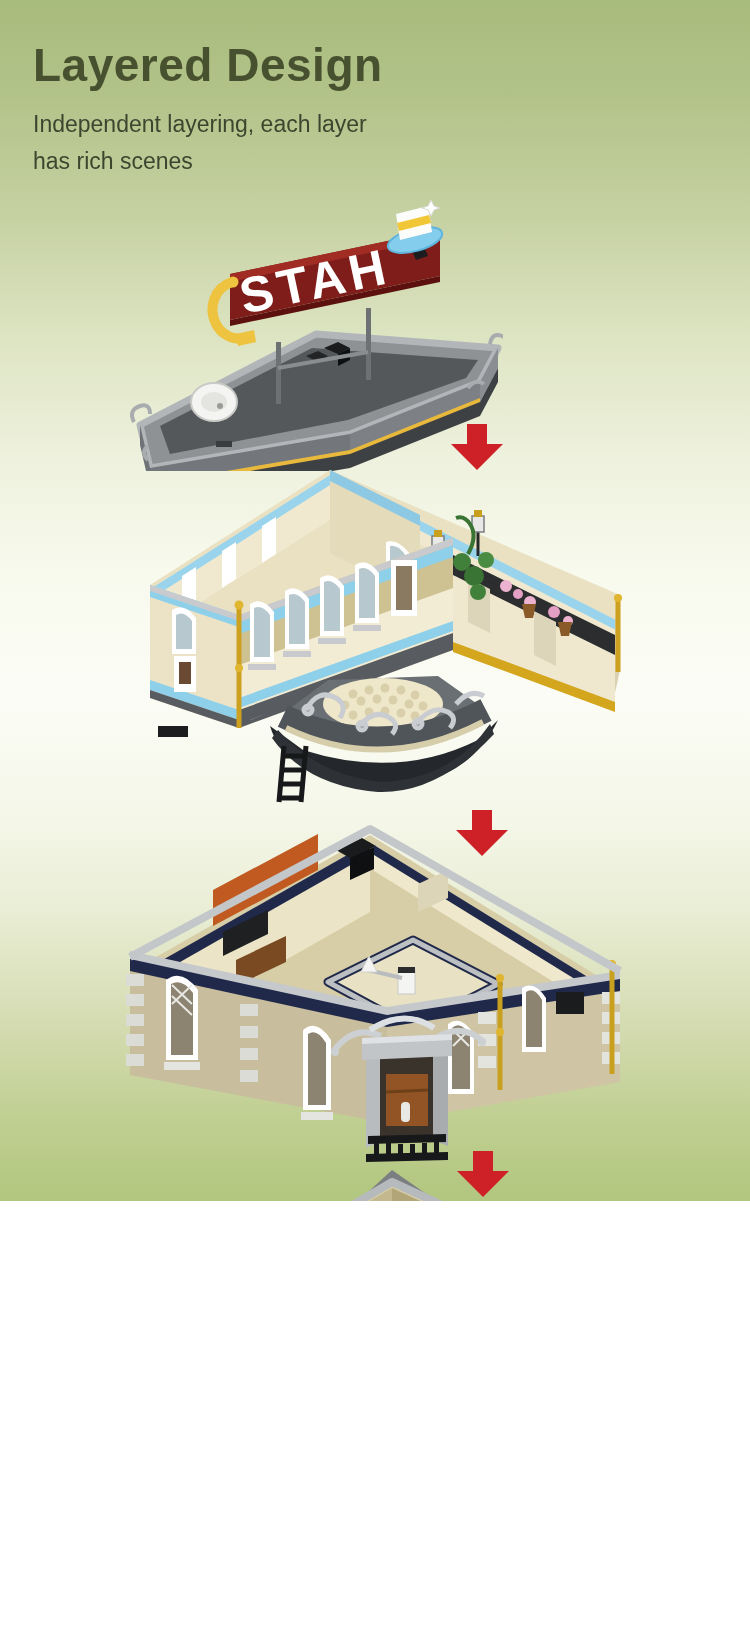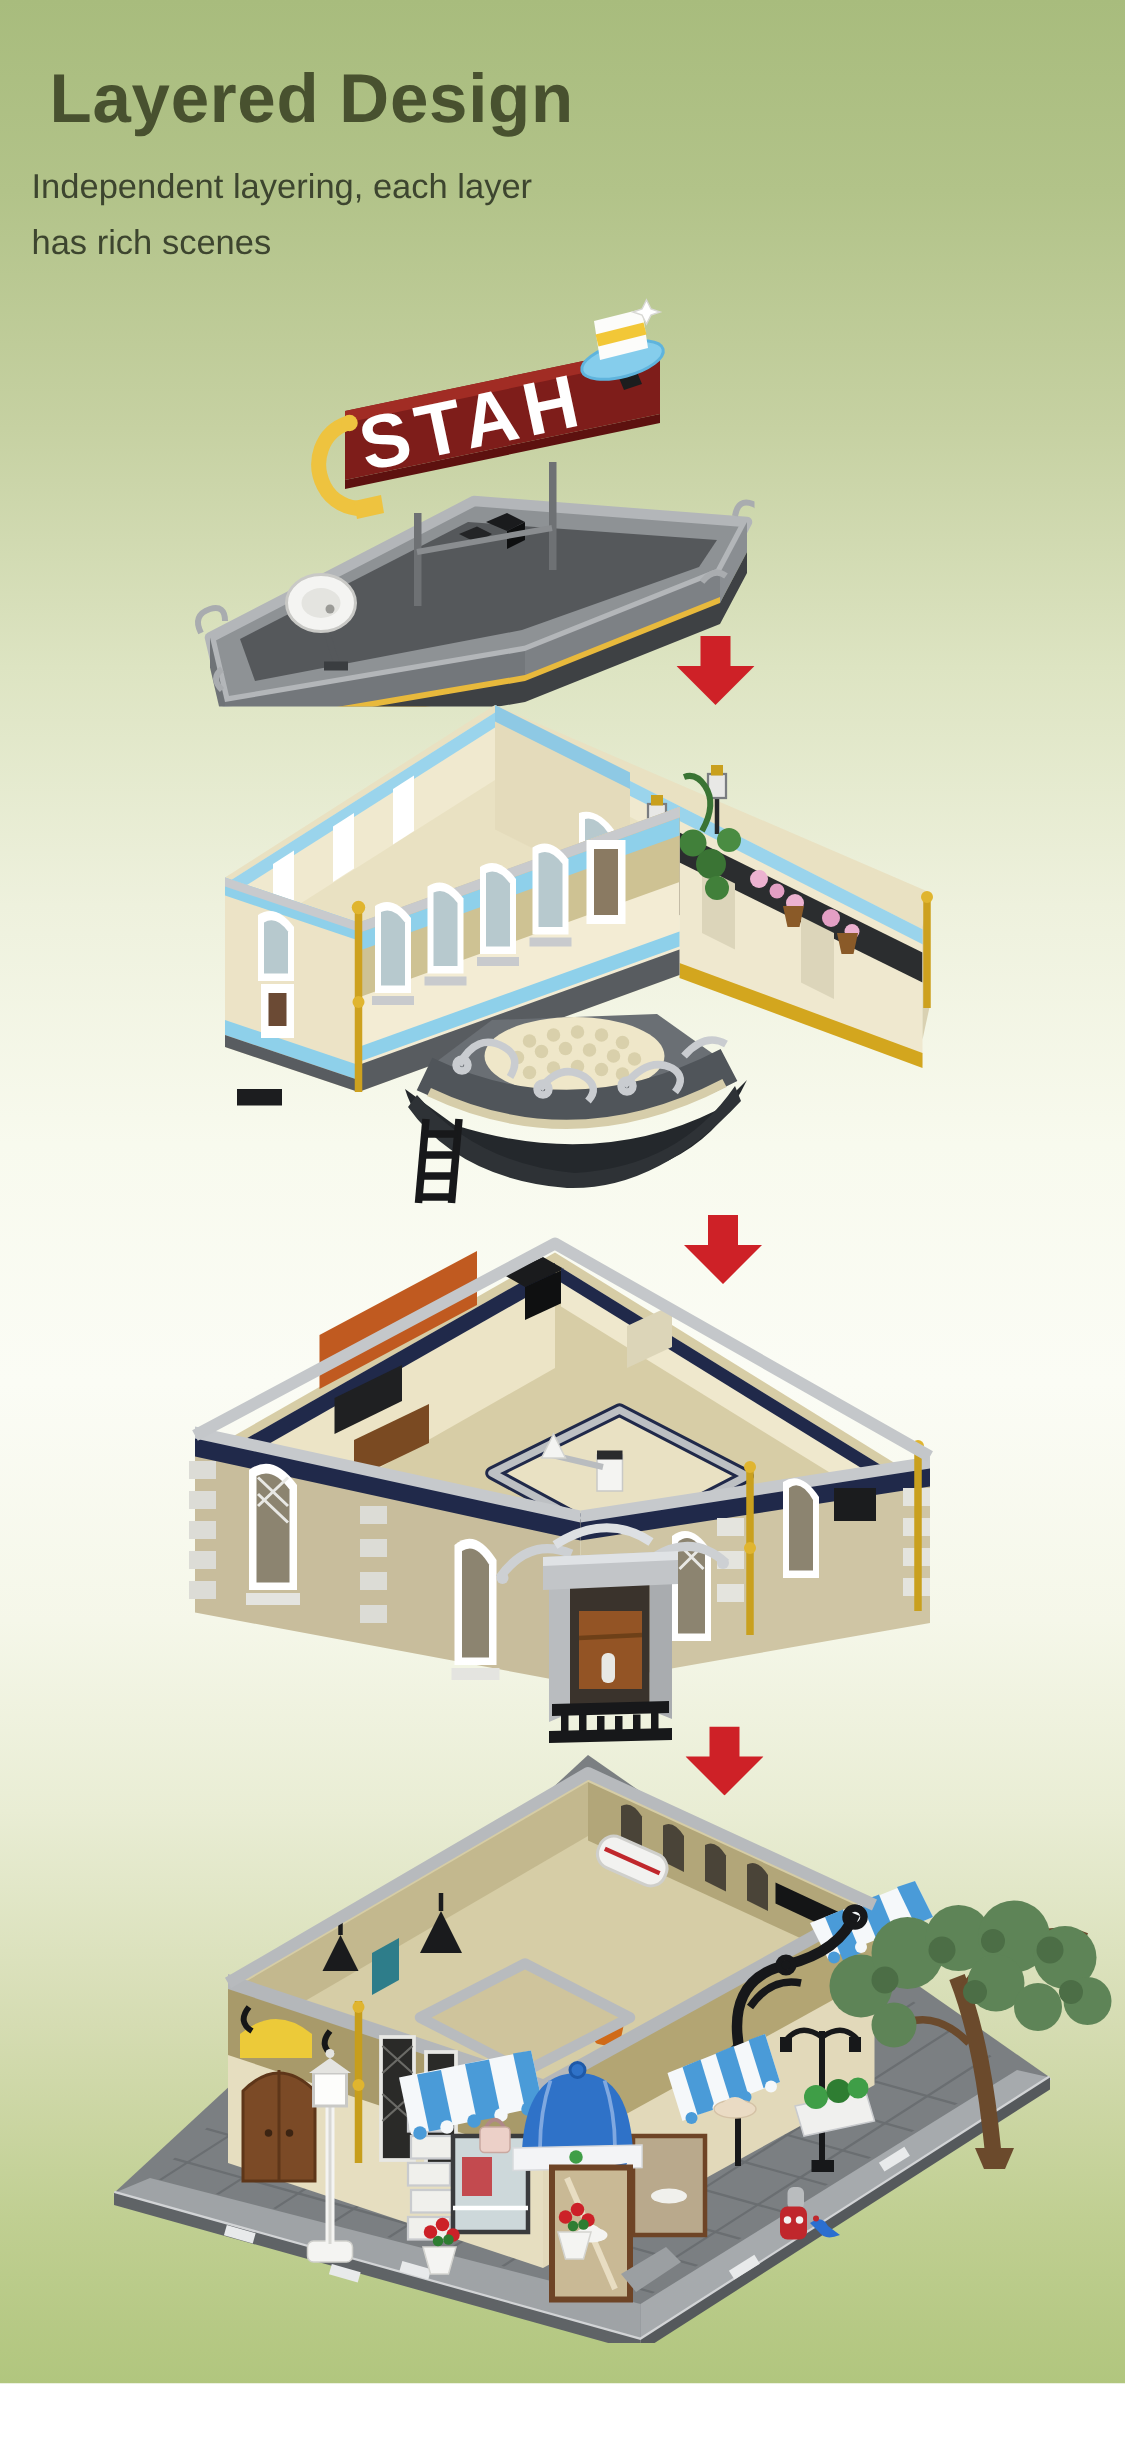--- a/index.html
+++ b/index.html
@@ -1,29 +1,29 @@
 <!DOCTYPE html>
 <html><head>
 <meta charset="utf-8">
 <style>
   html,body{margin:0;padding:0;}
   .page{
-    position:relative;width:750px;height:1589px;overflow:hidden;
+    position:relative;width:750px;height:1201px;overflow:hidden;
     font-family:"Liberation Sans", sans-serif;
     background:linear-gradient(180deg,
       #a8bc7d 0%, #b2c389 8%, #c6d1a2 18%, #dde4c2 28%,
       #eef1dd 38%, #f8faee 48%, #fbfcf5 58%, #f5f7e9 68%,
       #e9edd4 76%, #d5dcb2 85%, #c0cf92 93%, #b1c67e 100%);
   }
   .title{
     position:absolute;left:33px;top:38px;margin:0;
     font-size:46px;font-weight:600;letter-spacing:0.5px;color:#48512f;
   }
   .subtitle{
-    position:absolute;left:21px;top:106px;margin:0;width:420px;
+    position:absolute;left:33px;top:106px;margin:0;width:420px;
     font-size:23px;font-weight:400;line-height:37px;color:#3d452f;
     white-space:pre-line;
   }
   figure{position:absolute;margin:0;padding:0;}
   figure svg{display:block;}
   .arrow{position:absolute;width:52px;height:46px;}
   .f1{left:128px;top:196px;}
   .a1{left:451px;top:424px;}
   .f2{left:138px;top:458px;}
   .a2{left:456px;top:810px;}

